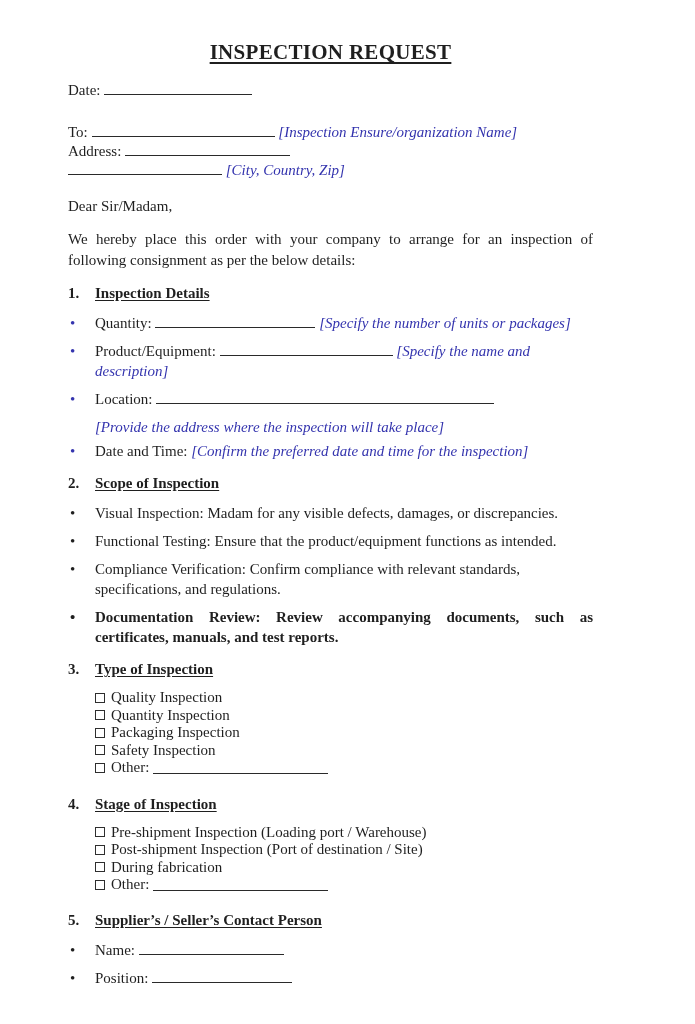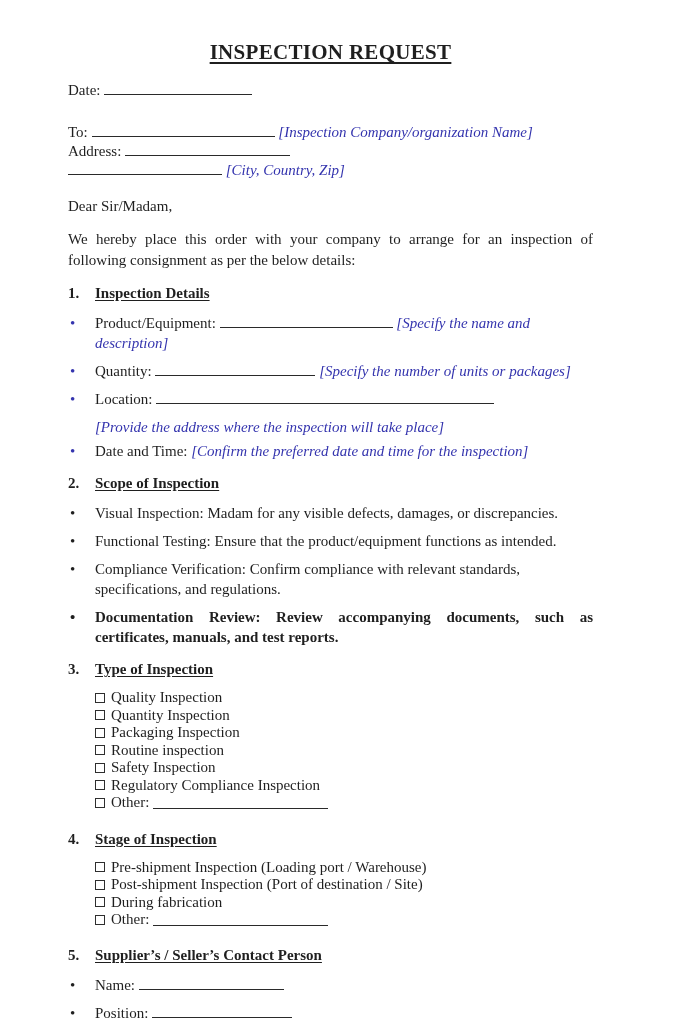--- a/index.html
+++ b/index.html
@@ -58,21 +58,21 @@
 
   <div class="row date-row">
     <span>Date:</span>
     <span class="blank w148"></span>
   </div>
 
   <div class="addr-block">
     <div class="row">
       <span>To:</span>
       <span class="blank w183"></span>
-      <span class="hint">[Inspection Company/organization Name]</span>
+      <span class="hint">[Inspection Ensure/organization Name]</span>
     </div>
     <div class="row">
       <span>Address:</span>
       <span class="blank w165"></span>
     </div>
     <div class="row">
       <span class="blank w154"></span>
       <span class="hint">[City, Country, Zip]</span>
     </div>
   </div>
@@ -80,28 +80,28 @@
   <p class="salutation">Dear Sir/Madam,</p>
 
   <p class="intro">We hereby place this order with your company to arrange for an inspection of following consignment as per the below details:</p>
 
   <div class="section-head">
     <span class="sec-num">1.</span>
     <span class="sec-title">Inspection Details</span>
   </div>
   <div class="blue-bullets">
     <div class="b-item">
+      <span>Quantity:</span>
+      <span class="blank w160"></span>
+      <span class="hint">[Specify the number of units or packages]</span>
+    </div>
+    <div class="b-item">
       <span>Product/Equipment:</span>
       <span class="blank w173"></span>
       <span class="hint">[Specify the name and description]</span>
-    </div>
-    <div class="b-item">
-      <span>Quantity:</span>
-      <span class="blank w160"></span>
-      <span class="hint">[Specify the number of units or packages]</span>
     </div>
     <div class="b-item">
       <span>Location:</span>
       <span class="blank w338"></span>
     </div>
     <div class="sub-hint hint">[Provide the address where the inspection will take place]</div>
     <div class="b-item">
       <span>Date and Time:</span>
       <span class="hint">[Confirm the preferred date and time for the inspection]</span>
     </div>
@@ -130,29 +130,21 @@
     <div class="check-row">
       <span class="checkbox"></span>
       <span>Quantity Inspection</span>
     </div>
     <div class="check-row">
       <span class="checkbox"></span>
       <span>Packaging Inspection</span>
     </div>
     <div class="check-row">
       <span class="checkbox"></span>
-      <span>Routine inspection</span>
-    </div>
-    <div class="check-row">
-      <span class="checkbox"></span>
       <span>Safety Inspection</span>
-    </div>
-    <div class="check-row">
-      <span class="checkbox"></span>
-      <span>Regulatory Compliance Inspection</span>
     </div>
     <div class="check-row">
       <span class="checkbox"></span>
       <span>Other:</span>
       <span class="blank w175"></span>
     </div>
   </div>
 
   <div class="section-head" style="margin-top:18px;">
     <span class="sec-num">4.</span>

